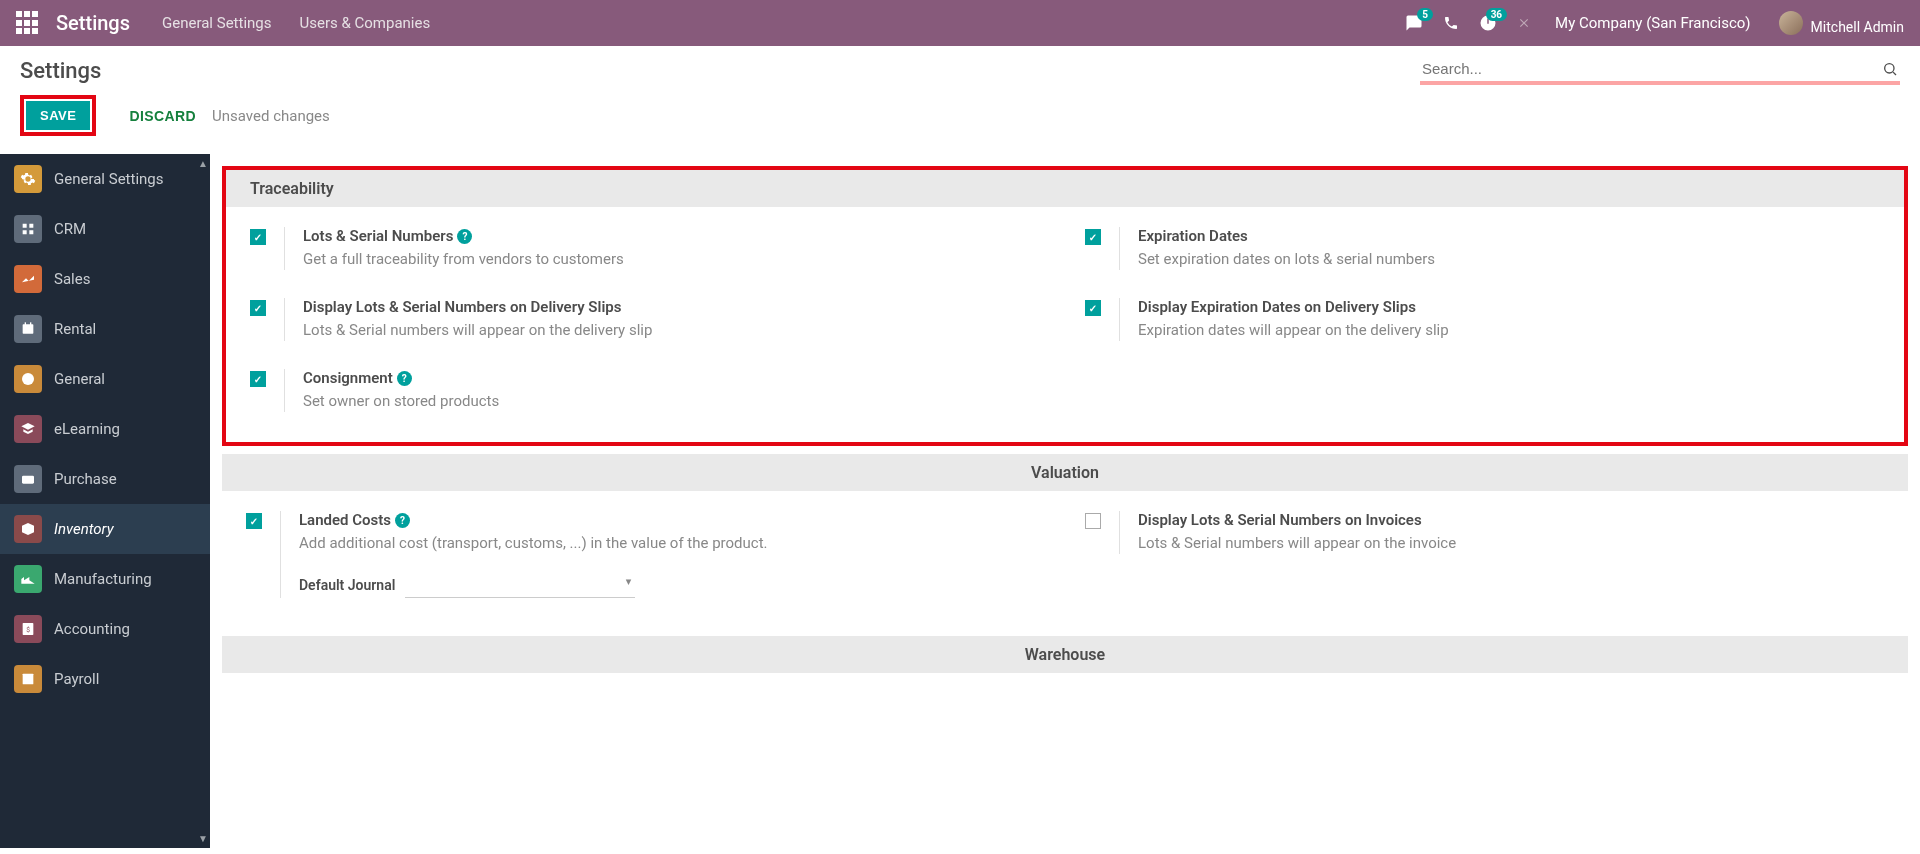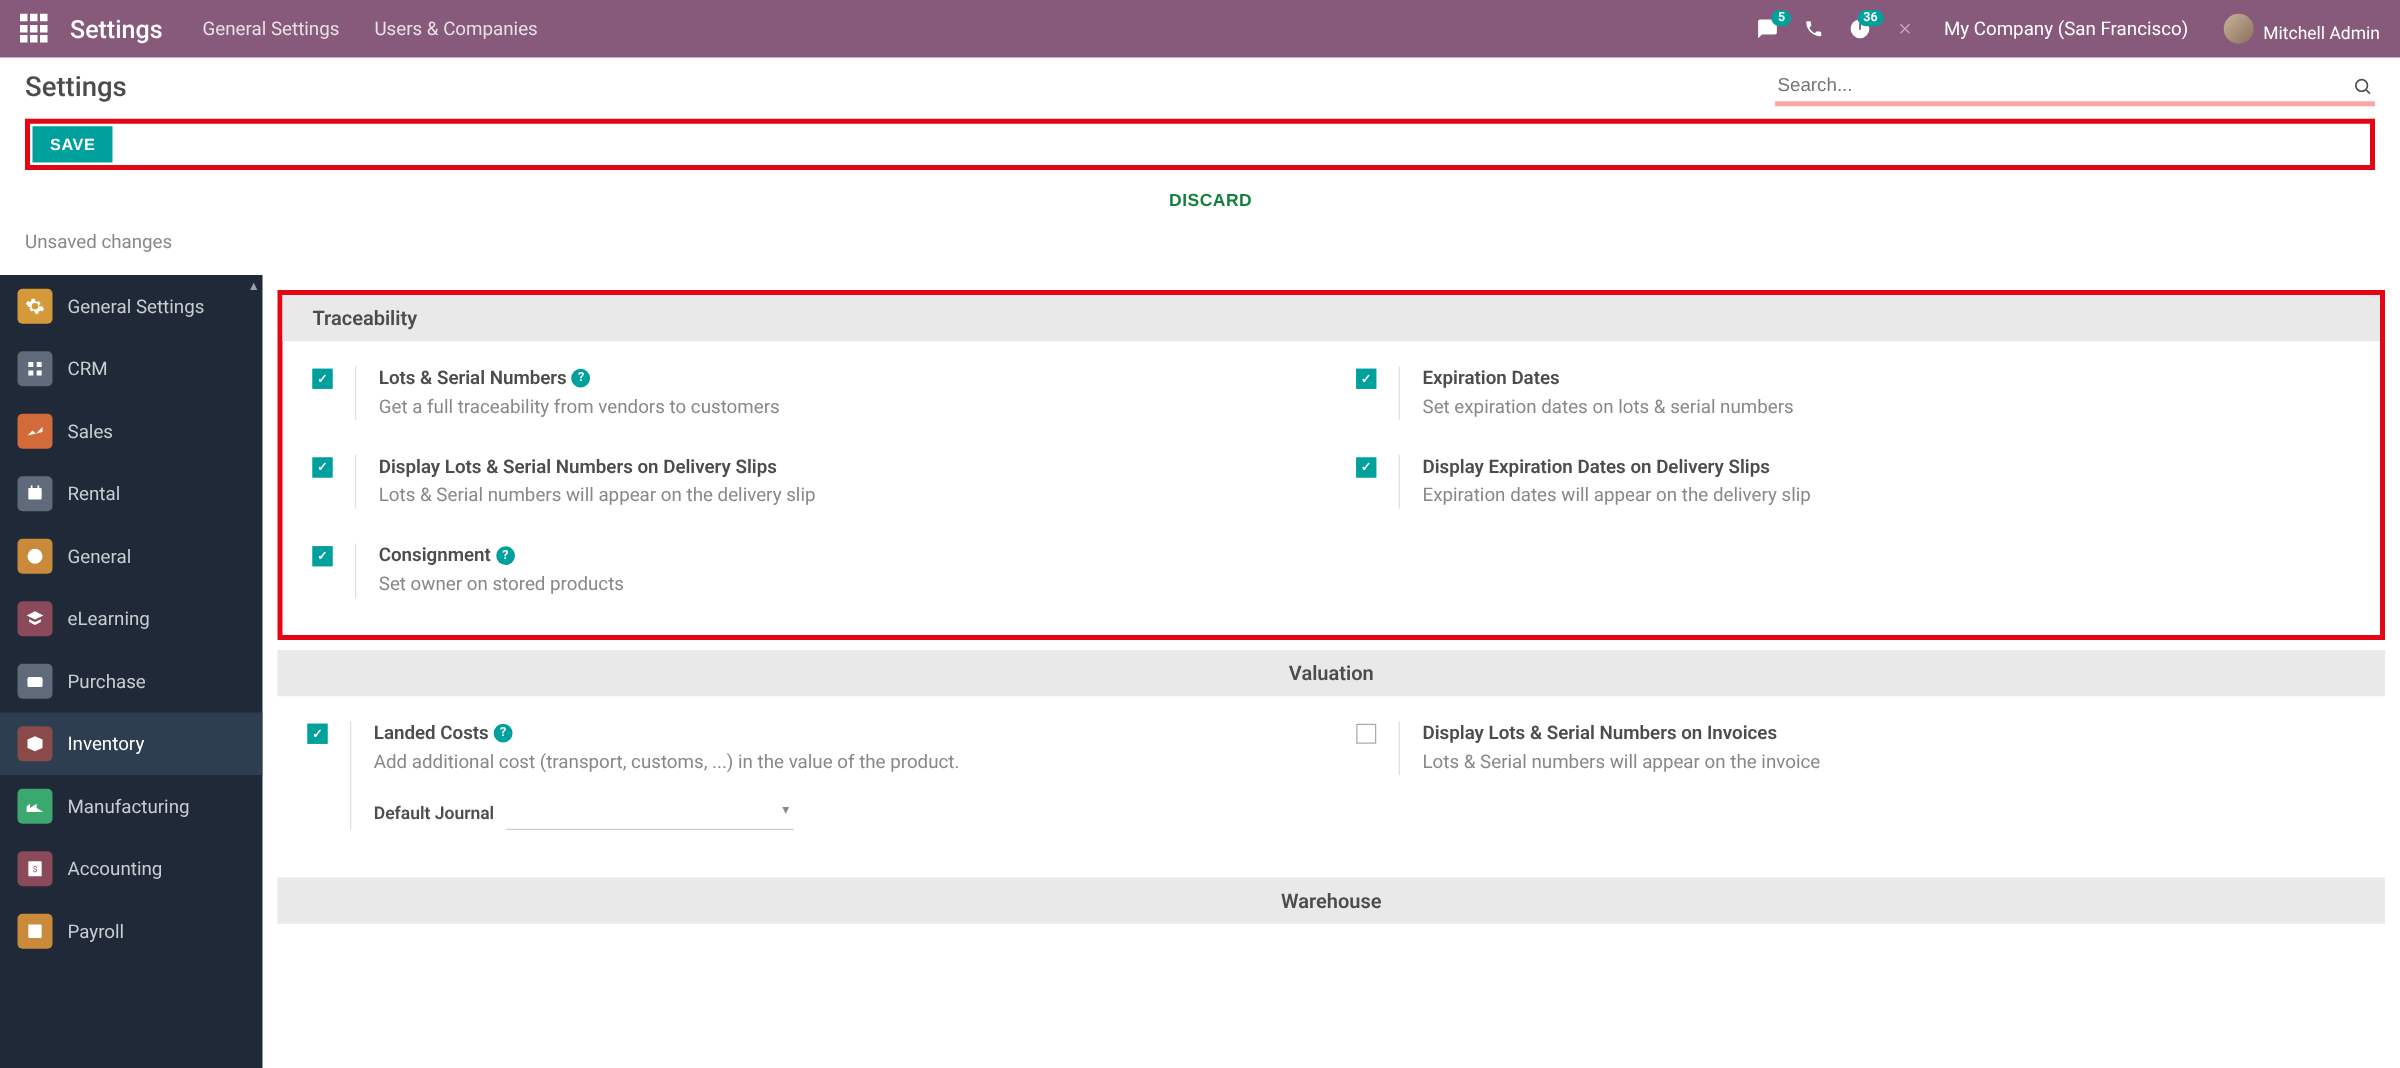--- a/index.html
+++ b/index.html
@@ -19,31 +19,31 @@
 .navbar .avatar { width: 24px; height: 24px; border-radius: 50%; background: linear-gradient(135deg,#c9b49a,#8a6e5a); margin-right: 8px; }
 
 
 .subheader { padding: 10px 20px 0 20px; display: flex; align-items: center; justify-content: space-between; }
 .page-title { font-size: 22px; font-weight: 500; color: #4c4c4c; }
 .search-wrap { display: flex; align-items: center; width: 480px; border-bottom: 4px solid #fca5a5; padding: 4px 2px; }
 .search-wrap input { flex: 1; border: none; outline: none; font-size: 15px; color: #666; }
 .search-wrap .mag { color: #666; }
 
 
-.action-row { padding: 10px 20px 18px 20px; display: flex; gap: 16px; flex-direction: column; }
+.action-row { padding: 10px 20px 18px 20px; display: flex; align-items: center; gap: 16px; }
 .btn-save { background: #00a09d; color: #fff; border: none; padding: 7px 14px; font-weight: 600; letter-spacing: 0.5px; cursor: pointer; font-size: 13px; }
 .save-highlight { border: 4px solid #e30613; padding: 2px; display: inline-block; }
 .btn-discard { color: #15803d; font-weight: 600; cursor: pointer; background: none; border: none; font-size: 14px; letter-spacing: 0.4px; margin-left: 17px; }
 .unsaved { color: #888; font-size: 15px; }
 
 
 .main { display: flex; height: calc(100vh - 160px); }
 .sidebar { width: 210px; background: #1f2937; color: #c9cdd2; overflow-y: auto; position: relative; }
 .sidebar-item { display: flex; align-items: center; padding: 11px 14px; cursor: pointer; font-size: 15px; }
-.sidebar-item.active { background: #2c3e50; color: #fff; }
+.sidebar-item.active { background: #2c3e50; color: #fff; font-style: italic; }
 .sidebar-item .sb-icon { width: 28px; height: 28px; border-radius: 4px; margin-right: 12px; display: flex; align-items: center; justify-content: center; color: #fff; }
 .triangle-up, .triangle-down { position: absolute; right: 2px; color: #9aa0a6; font-size: 10px; }
 .triangle-up { top: 4px; }
 .triangle-down { bottom: 4px; }
 
 
 .content { flex: 1; overflow-y: auto; background: #fff; padding: 12px 12px 12px 12px; }
 .section-box { border: 4px solid #e30613; border-top-width: 4px; margin-bottom: 8px; }
 .section-box.noborder { border: none; border-radius: 0; text-align: center; }
 .section-header { background: #e9e9e9; padding: 9px 24px; font-size: 16px; font-weight: 600; color: #4c4c4c; }

